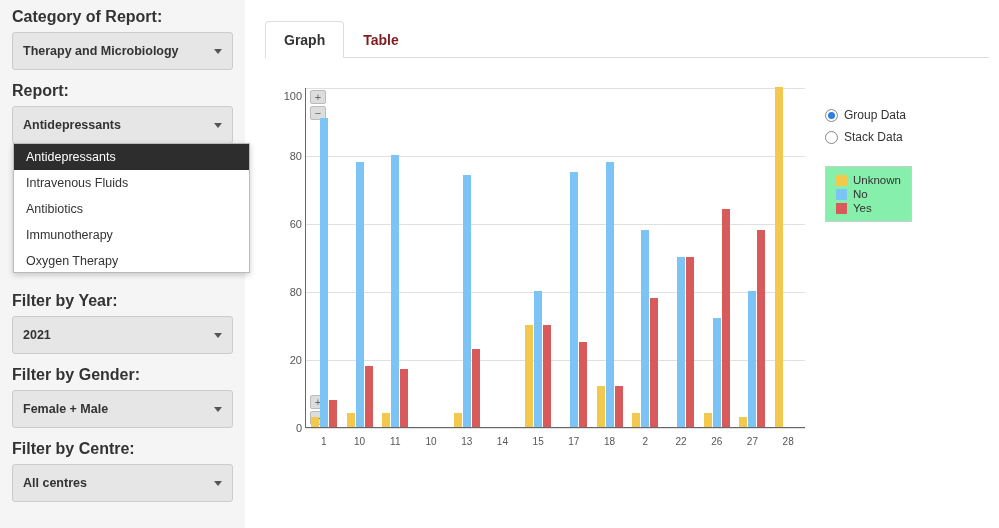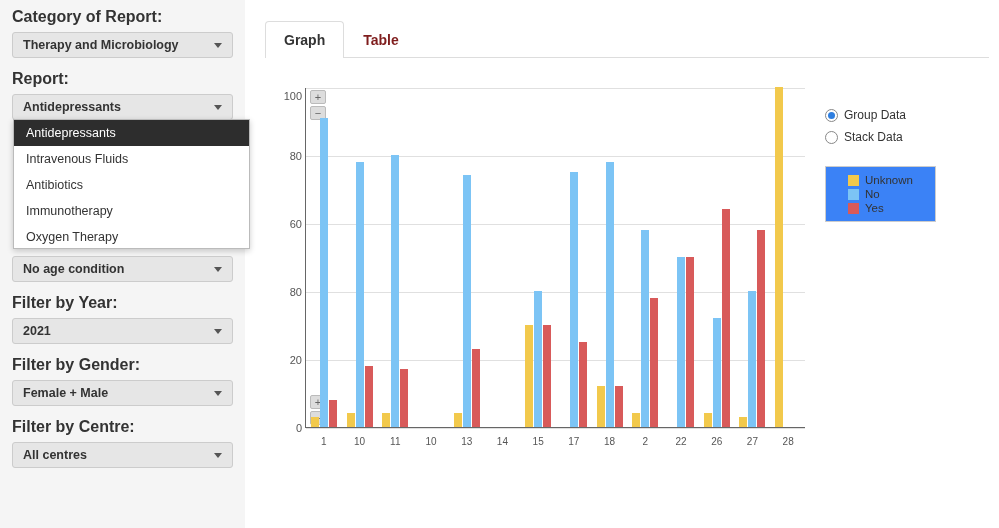--- a/index.html
+++ b/index.html
@@ -21,21 +21,21 @@
   .filter-label {
     font-weight: 600;
     font-size: 16px;
     margin-bottom: 6px;
     margin-top: 12px;
     color: #333;
   }
   .filter-label:first-child { margin-top: 0; }
   .dropdown {
     width: 100%;
-    height: 26px;
+    height: 38px;
     background: #e6e6e6;
     border: 1px solid #ccc;
     border-radius: 3px;
     display: flex;
     align-items: center;
     justify-content: space-between;
     padding: 0 10px;
     font-size: 12.5px;
     font-weight: 600;
     color: #333;
@@ -196,22 +196,22 @@
   }
   .radio.checked::after {
     content: "";
     width: 7px; height: 7px;
     background: #2f7fe0;
     border-radius: 50%;
   }
   .legend {
     margin-top: 14px;
     border: 1px solid #ccc;
-    padding: 6px 22px;
-    background: #3b82f6;
+    padding: 6px 10px;
+    background: #86efac;
     display: inline-block;
     min-width: 86px;
     text-align: center;
   }
   .legend-item {
     display: flex;
     align-items: center;
     gap: 6px;
     font-size: 11.5px;
     color: #333;
@@ -243,24 +243,20 @@
         <div class="dd-item selected">Antidepressants</div>
         <div class="dd-item">Intravenous Fluids</div>
         <div class="dd-item">Antibiotics</div>
         <div class="dd-item">Immunotherapy</div>
         <div class="dd-item">Oxygen Therapy</div>
       </div>
   </div>
 
   <div style="height:130px"></div>
 
-  <div class="dropdown">
-    <span>No age condition</span>
-    <span class="chev"></span>
-  </div>
 
   <div class="filter-label">Filter by Year:</div>
   <div class="dropdown">
     <span>2021</span>
     <span class="chev"></span>
   </div>
 
   <div class="filter-label">Filter by Gender:</div>
   <div class="dropdown">
     <span>Female + Male</span>

